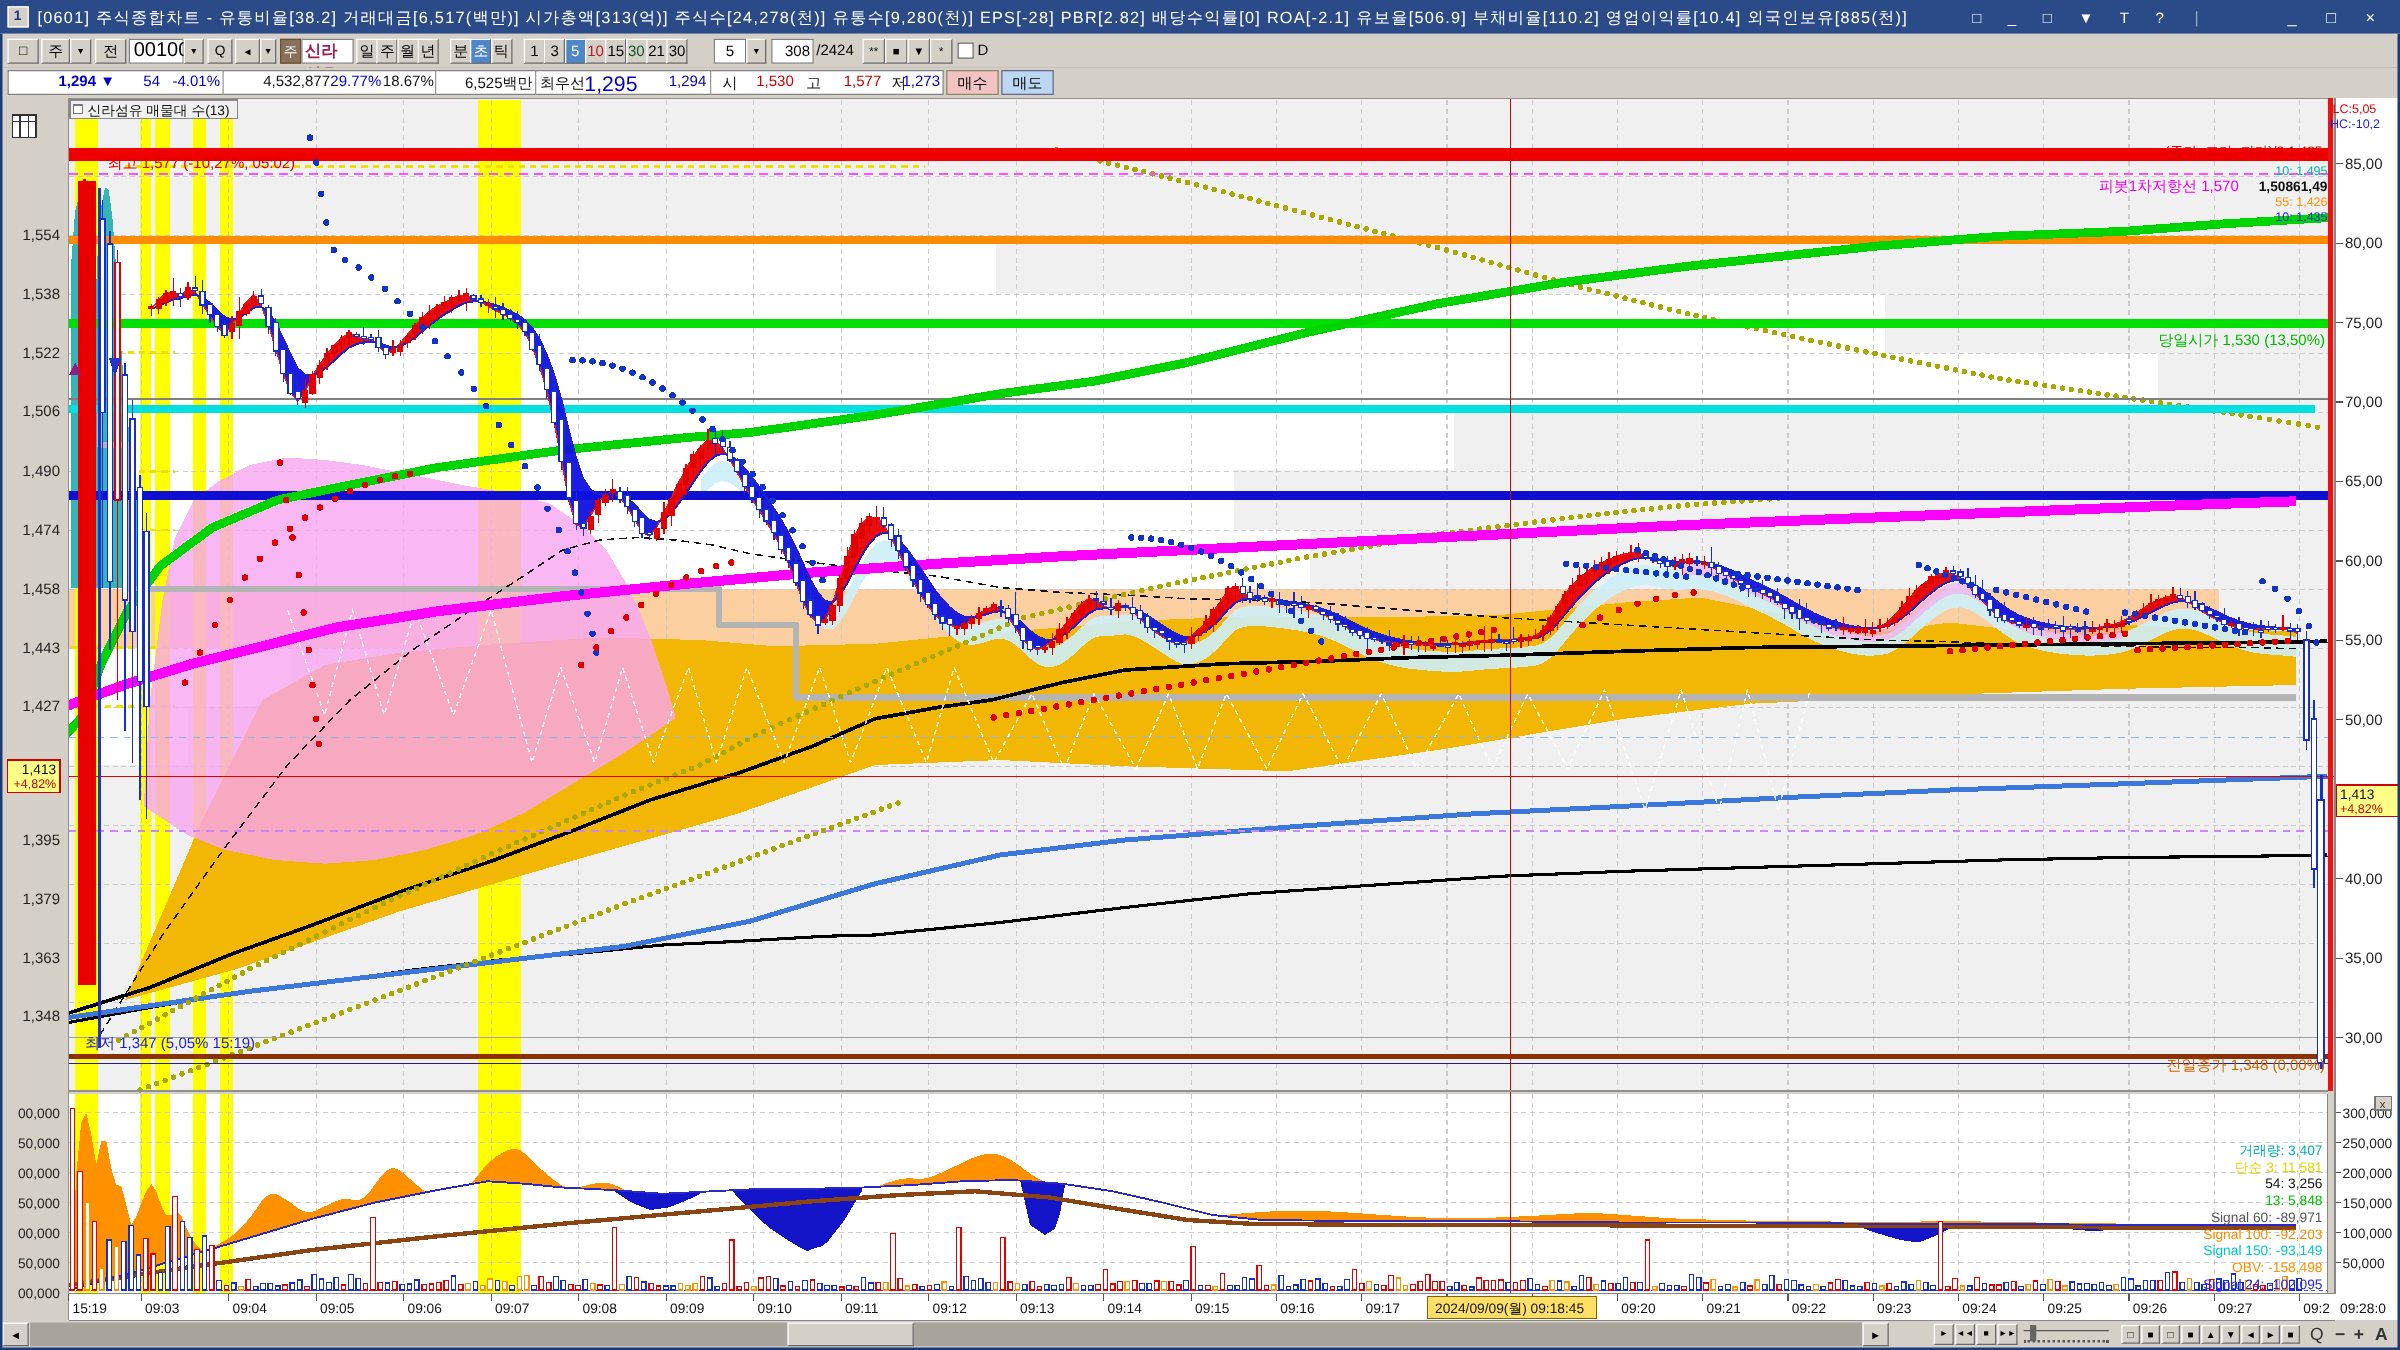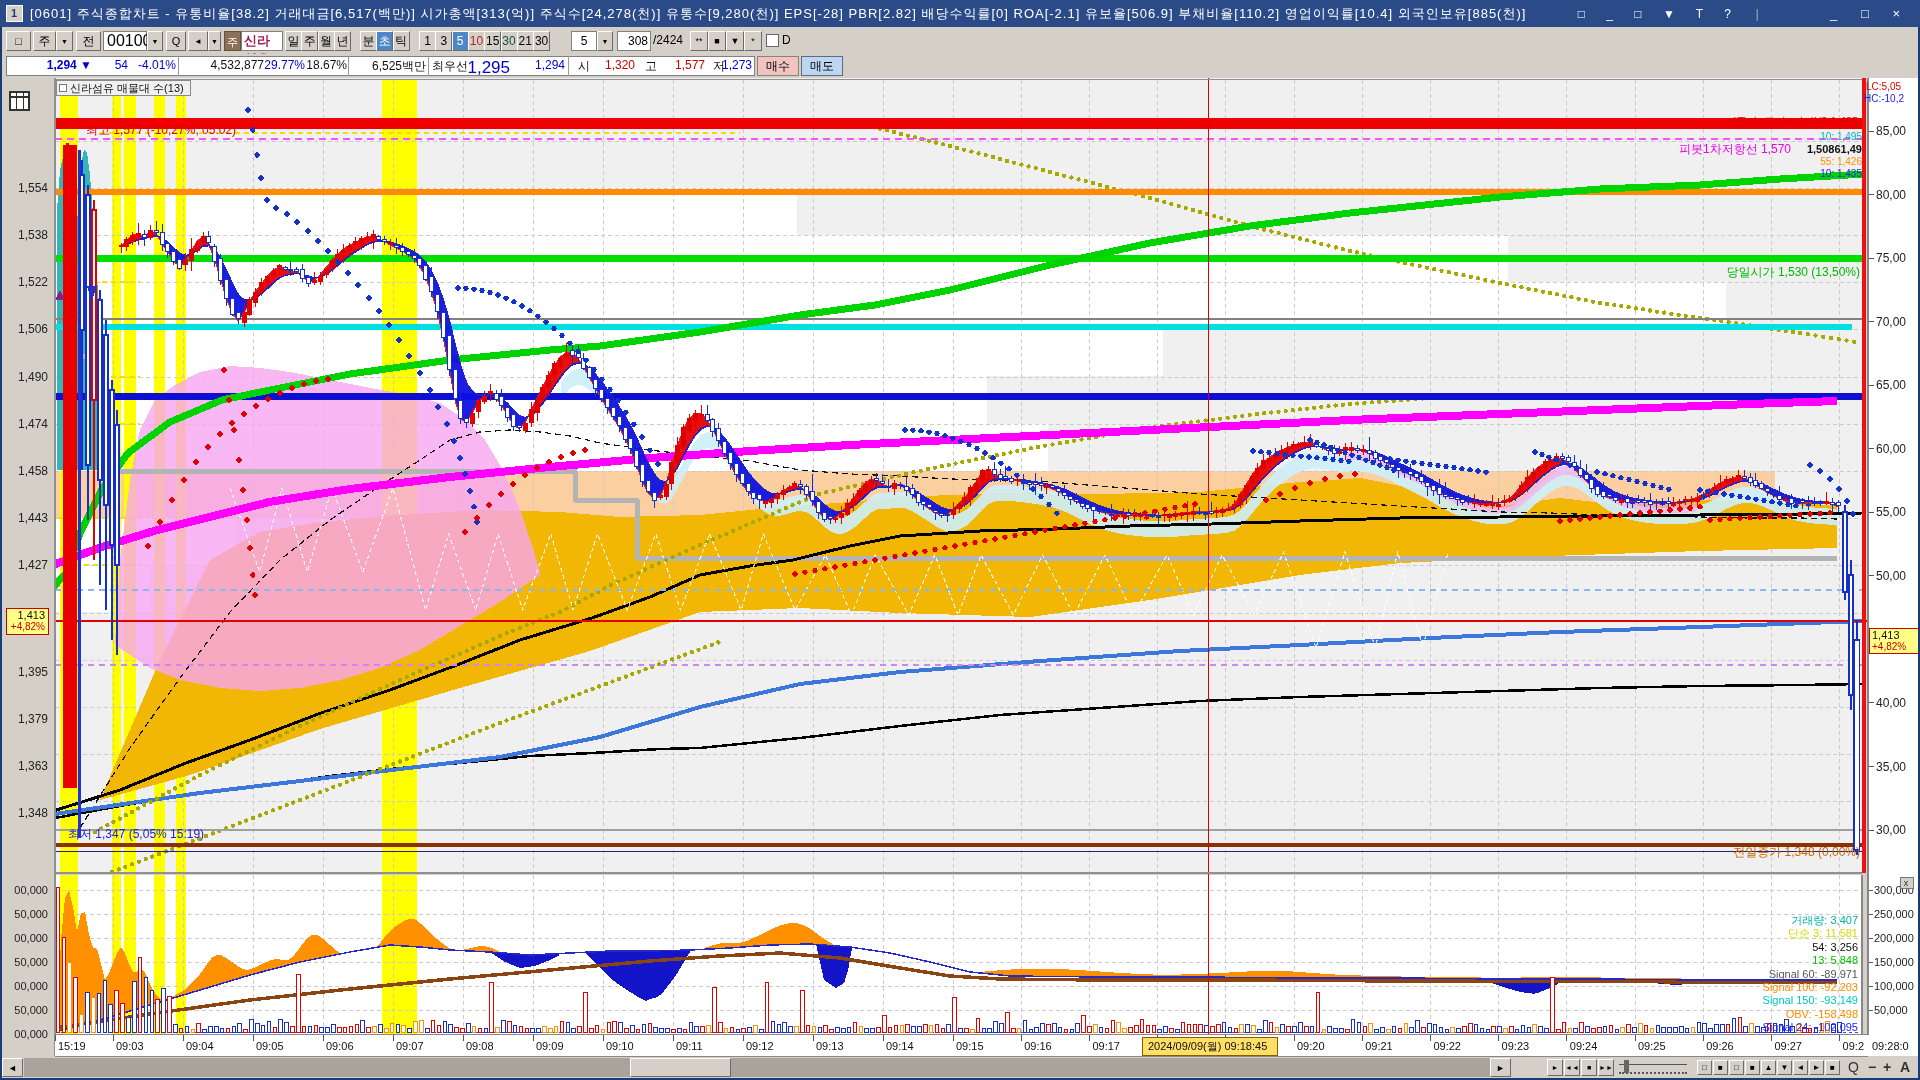--- a/index.html
+++ b/index.html
@@ -55,21 +55,21 @@
     <div style="position:absolute;top:58px;font-size:12px;color:#0000cc;white-space:nowrap;left:8px;width:120px;text-align:right;">54</div>
     <div style="position:absolute;top:58px;font-size:12px;color:#0000cc;white-space:nowrap;left:56px;width:120px;text-align:right;">-4.01%</div>
     <div style="position:absolute;top:58px;font-size:12px;color:#111;white-space:nowrap;left:128px;width:120px;text-align:right;margin-left:16px;">4,532,877</div>
     <div style="position:absolute;top:58px;font-size:12px;color:#0000cc;white-space:nowrap;left:185px;width:120px;text-align:right;">29.77%</div>
     <div style="position:absolute;top:58px;font-size:12px;color:#111;white-space:nowrap;left:227px;width:120px;text-align:right;">18.67%</div>
     <div style="position:absolute;top:58px;font-size:12px;color:#111;white-space:nowrap;left:306px;width:120px;text-align:right;">6,525백만</div>
     <div style="position:absolute;top:58px;font-size:12px;color:#111;white-space:nowrap;left:432px;">최우선</div>
     <div style="position:absolute;top:58px;font-size:17px;color:#0000cc;white-space:nowrap;left:390px;width:120px;text-align:right;">1,295</div>
     <div style="position:absolute;top:58px;font-size:12px;color:#0000cc;white-space:nowrap;left:445px;width:120px;text-align:right;">1,294</div>
     <div style="position:absolute;top:58px;font-size:12px;color:#111;white-space:nowrap;left:578px;">시</div>
-    <div style="position:absolute;top:58px;font-size:12px;color:#cc0000;white-space:nowrap;left:515px;width:120px;text-align:right;">1,320</div>
+    <div style="position:absolute;top:58px;font-size:12px;color:#cc0000;white-space:nowrap;left:515px;width:120px;text-align:right;">1,530</div>
     <div style="position:absolute;top:58px;font-size:12px;color:#111;white-space:nowrap;left:645px;">고</div>
     <div style="position:absolute;top:58px;font-size:12px;color:#cc0000;white-space:nowrap;left:585px;width:120px;text-align:right;">1,577</div>
     <div style="position:absolute;top:58px;font-size:12px;color:#111;white-space:nowrap;left:713px;">저</div>
     <div style="position:absolute;top:58px;font-size:12px;color:#0000cc;white-space:nowrap;left:632px;width:120px;text-align:right;">1,273</div>
     <div style="position:absolute;left:757px;top:56px;width:42px;height:20px;background:#f3c3c3;border:1px solid #886;box-sizing:border-box;text-align:center;line-height:18px;font-size:12px">매수</div>
     <div style="position:absolute;left:801px;top:56px;width:42px;height:20px;background:#bcd7f2;border:1px solid #668;box-sizing:border-box;text-align:center;line-height:18px;font-size:12px">매도</div>
     <svg width="1920" height="980" viewBox="0 78 1920 980" xmlns="http://www.w3.org/2000/svg" shape-rendering="crispEdges" style="position:absolute;left:0;top:78px">
       <rect x="0.0" y="78.0" width="1920.0" height="980.0" fill="#d4d0c8"></rect>
       <rect x="55.0" y="78.0" width="1807.0" height="795.0" fill="#f0f0f0"></rect>
       <rect x="55.0" y="188.0" width="742.0" height="47.0" fill="#ffffff"></rect>

